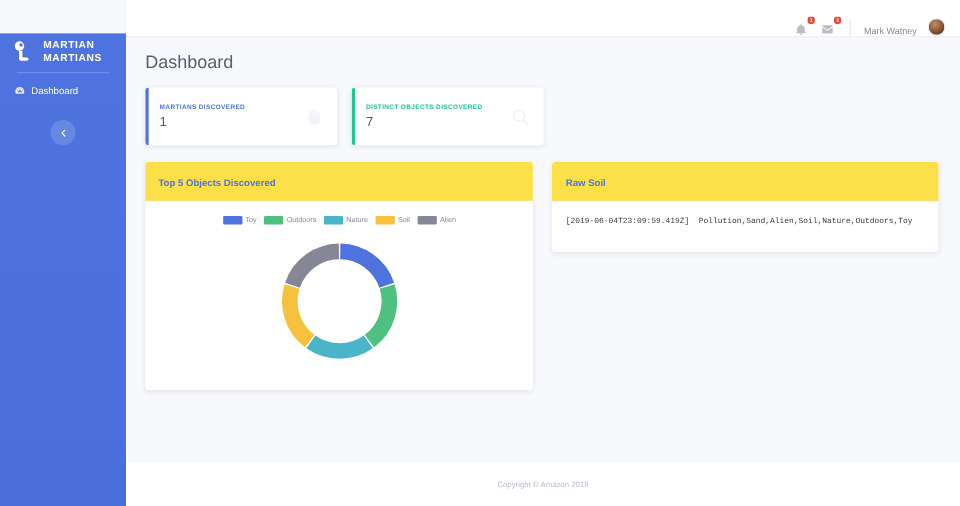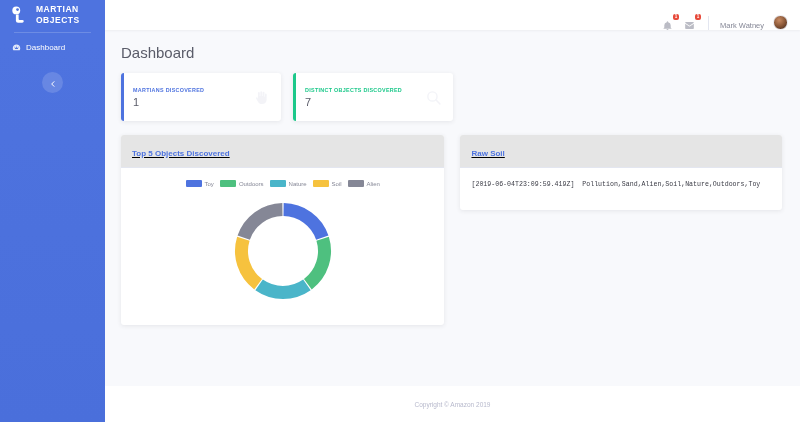--- a/index.html
+++ b/index.html
@@ -12,20 +12,21 @@
   .app { display: flex; width: 800px; height: 422px; }
 
   
   .sidebar {
     width: 105px;
     background: #4e73df;
     background-image: linear-gradient(180deg, #4e73df 10%, #4a6fdb 100%);
     flex: 0 0 105px;
     color: #fff;
     position: relative;
+    margin-top: 28px;
   }
   .brand {
     display: flex; align-items: center; gap: 6px;
     padding: 10px 8px 12px 8px;
     height: 32px;
   }
   .brand-icon { width: 22px; height: 22px; flex: 0 0 22px; }
   .brand-text {
     font-size: 8.5px; font-weight: bold; line-height: 11px;
     letter-spacing: .5px; color: #fff; text-align: left;
@@ -103,23 +104,22 @@
 
   
   .panel-row { display: flex; gap: 16px; align-items: flex-start; }
   .panel {
     background: #fff; border-radius: 3px;
     box-shadow: 0 1px 4px rgba(58,59,69,.10);
   }
   .panel-head {
     padding: 7px 11px;
     border-bottom: 1px solid #e3e6f0;
-    background: #e5e5e5;
+    background: #fde047;
     border-radius: 3px 3px 0 0;
-    text-decoration: underline;
   }
   .panel-title { font-size: 8px; font-weight: bold; color: #4e73df; }
   .panel-body { padding: 10px 11px 12px 11px; }
 
   .chart-panel { width: 332px; }
   .raw-panel { width: 330px; }
 
   
   .legend { display: flex; justify-content: center; align-items: center; gap: 6px; margin: 2px 0 6px 0; }
   .legend-item { display: flex; align-items: center; gap: 3px; }
@@ -151,21 +151,21 @@
     <div class="brand">
       <span class="brand-icon">
         <svg viewBox="0 0 24 24" width="22" height="22" fill="#ffffff">
           <circle cx="9" cy="7" r="4.3"></circle>
           <circle cx="10.4" cy="6" r="1.5" fill="#4e73df"></circle>
           <path d="M8.6 11.4 L8.6 18.2 Q8.6 20.4 11 20.4 L15.4 20.4 Q17.2 20.4 17.2 18.8 Q17.2 17.4 15.6 17.4 L12.6 17.4 Q11.6 17.4 11.6 16.4 L11.6 11.4 Z"></path>
         </svg>
       </span>
       <span class="brand-text">
         <span>MARTIAN</span>
-        <span class="l2">OBJECTS</span>
+        <span class="l2">MARTIANS</span>
       </span>
     </div>
     <div class="side-divider"></div>
 
     <div class="nav-item">
       <span class="nav-icon">
         <svg viewBox="0 0 24 24" width="9" height="9" fill="#ffffff">
           <path d="M12 4C6.5 4 2 8.5 2 14c0 1.9.5 3.6 1.5 5.1h17C21.5 17.6 22 15.9 22 14 22 8.5 17.5 4 12 4zm0 3.5c.6 0 1 .4 1 1s-.4 1-1 1-1-.4-1-1 .4-1 1-1zM6.5 10c.6 0 1 .4 1 1s-.4 1-1 1-1-.4-1-1 .4-1 1-1zm11 0c.6 0 1 .4 1 1s-.4 1-1 1-1-.4-1-1 .4-1 1-1zM12 10.8l4.3 3.4c.6.5.2 1.5-.6 1.5H8.3c-.8 0-1.2-1-.6-1.5L12 10.8z"></path>
         </svg>
       </span>

